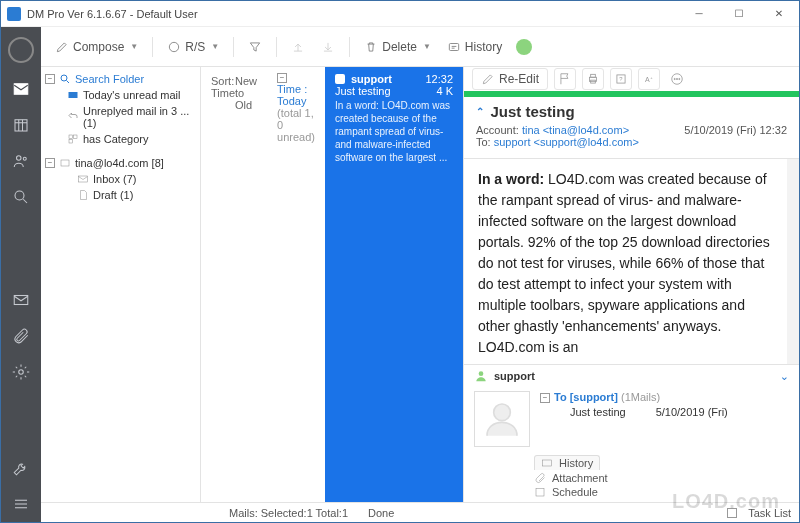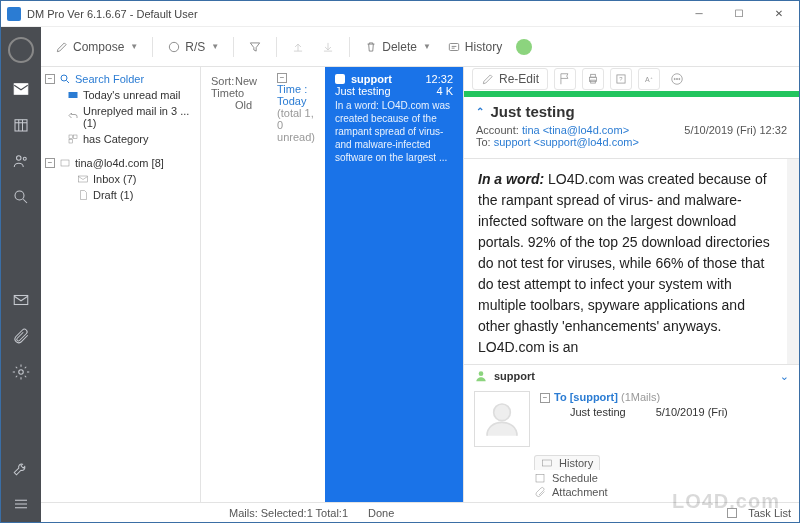--- a/index.html
+++ b/index.html
@@ -69,21 +69,21 @@
     .preview { flex: 1; display: flex; flex-direction: column; min-width: 0; }
     .pv-toolbar { height: 40px; display: flex; align-items: center; padding: 0 8px; gap: 6px; border-bottom: 6px solid #22c55e; }
     .pv-toolbar svg { width: 14px; height: 14px; stroke: #999; fill: none; stroke-width: 1.4; }
     .pv-icon { width: 22px; height: 22px; border: 1px solid #e5e5e5; border-radius: 3px; display: flex; align-items: center; justify-content: center; }
     .pv-icon.noborder { border: none; }
     .pv-header { padding: 6px 12px 10px; border-bottom: 1px solid #e3e3e3; font-size: 11px; color: #555; }
     .pv-subject { font-size: 15px; font-weight: 600; color: #333; display: flex; align-items: center; gap: 6px; margin-bottom: 4px; }
     .pv-meta-row { display: flex; justify-content: space-between; }
     .pv-link { color: #2b7cd3; }
     .pv-body { padding: 10px 14px; font-size: 14px; color: #222; line-height: 1.5; flex: 0 0 auto; border-right: 12px solid #f3f3f3; overflow: hidden; height: 205px; }
-    .pv-body b { font-weight: 700; font-style: italic; }
+    .pv-body b { font-weight: 700; }
     .pv-sender-panel { border-top: 1px solid #e3e3e3; }
     .pv-sp-head { display: flex; align-items: center; justify-content: space-between; padding: 4px 10px; font-size: 11px; }
     .pv-sp-body { display: flex; gap: 10px; padding: 4px 10px 6px; }
     .pv-avatar { width: 56px; height: 56px; border: 1px solid #ddd; display: flex; align-items: center; justify-content: center; color: #ddd; }
     .pv-avatar svg { width: 40px; height: 40px; stroke: #ddd; fill: #eee; }
     .pv-sp-mails { font-size: 11px; }
     .pv-sp-to { color: #2b7cd3; font-weight: 600; }
     .pv-sp-tabs { display: flex; flex-direction: column; gap: 2px; padding: 2px 10px 4px 70px; font-size: 11px; color: #555; }
     .pv-sp-tab { display: flex; align-items: center; gap: 6px; }
     .pv-sp-tab.active { background: #f8f8f8; border: 1px solid #ddd; border-bottom: none; padding: 1px 6px; border-radius: 3px 3px 0 0; width: fit-content; }
@@ -404,29 +404,29 @@
           </div>
           <div class="pv-sp-tabs">
             <div class="pv-sp-tab active">
                 <svg width="12" height="12" viewBox="0 0 24 24">
                   <rect x="3" y="6" width="18" height="12" fill="none" stroke="#888"></rect>
                 </svg>
                 <span>History</span>
               </div>
             <div class="pv-sp-tab">
                 <svg width="12" height="12" viewBox="0 0 24 24">
-                  <rect x="4" y="5" width="16" height="15" fill="none" stroke="#888"></rect>
-                </svg>
-                <span>Schedule</span>
+                  <path d="M21 11l-9 9a5 5 0 01-7-7l9-9a3.5 3.5 0 015 5l-9 9" fill="none" stroke="#888"></path>
+                </svg>
+                <span>Attachment</span>
               </div>
             <div class="pv-sp-tab">
                 <svg width="12" height="12" viewBox="0 0 24 24">
-                  <path d="M21 11l-9 9a5 5 0 01-7-7l9-9a3.5 3.5 0 015 5l-9 9" fill="none" stroke="#888"></path>
-                </svg>
-                <span>Attachment</span>
+                  <rect x="4" y="5" width="16" height="15" fill="none" stroke="#888"></rect>
+                </svg>
+                <span>Schedule</span>
               </div>
           </div>
         </div>
       </div>
     </div>
 
     <div class="statusbar">
       <span style="width:160px"></span>
       <span>Mails: Selected:1 Total:1</span>
       <span>Done</span>

